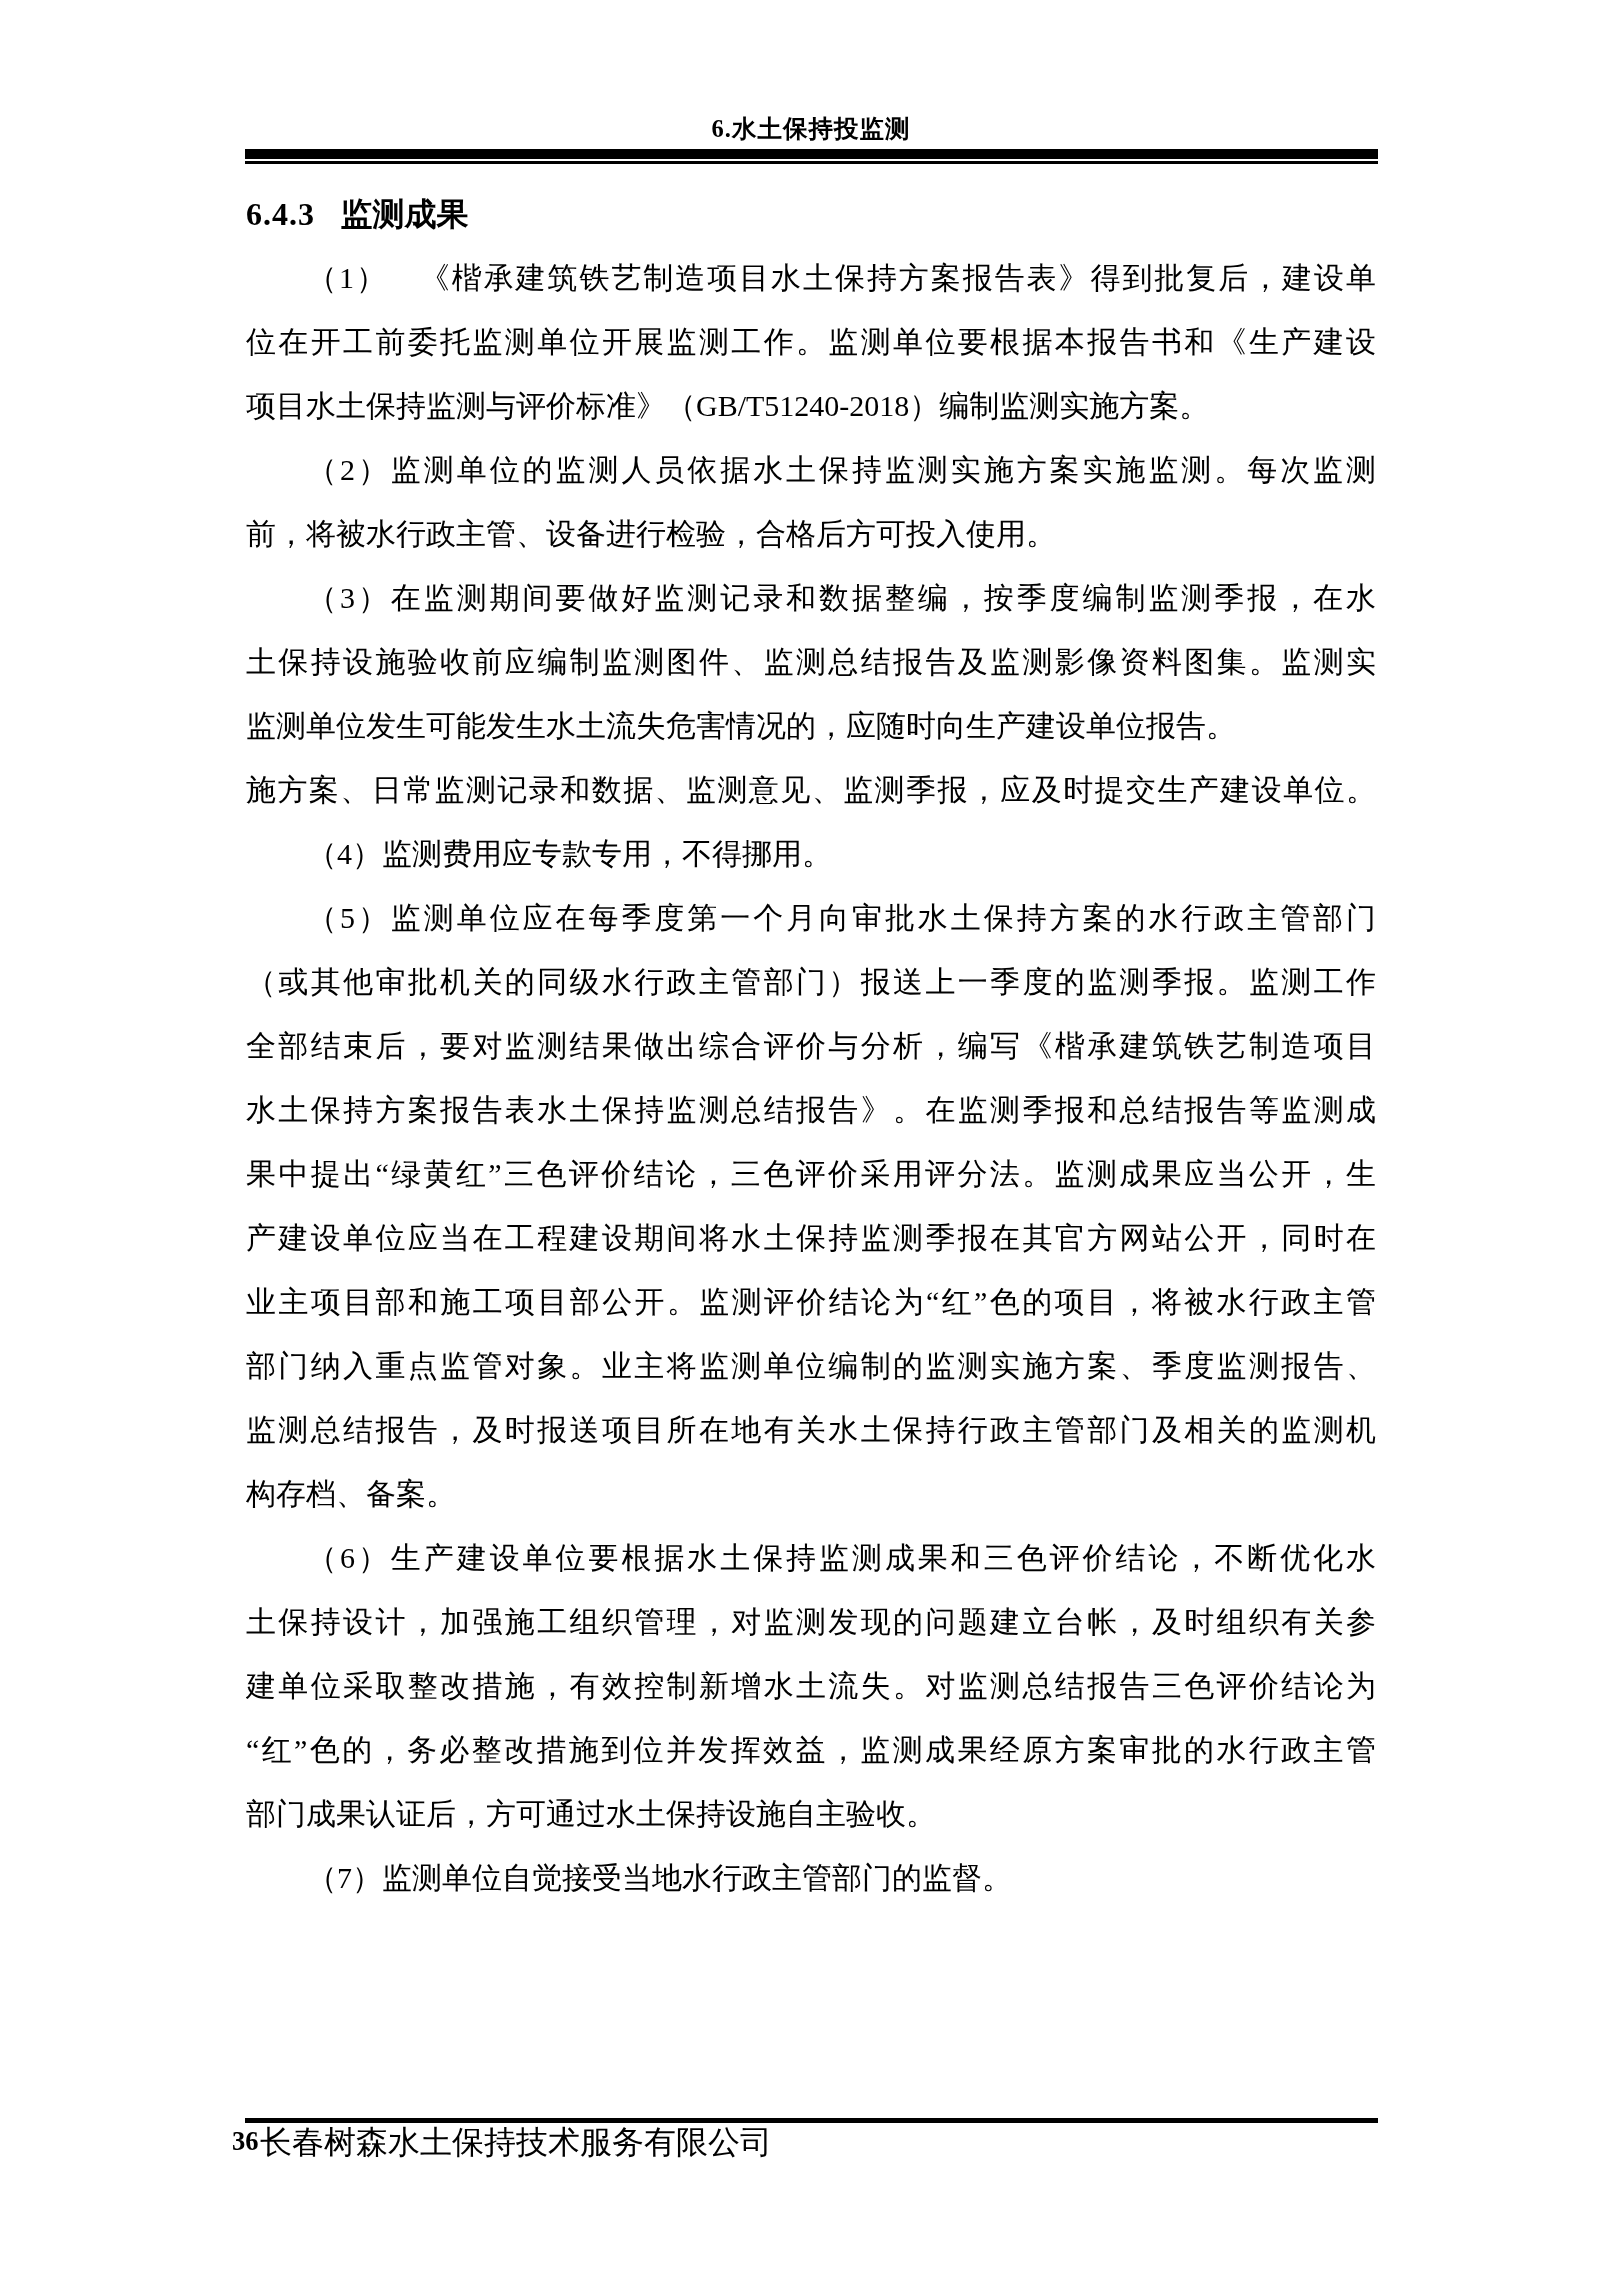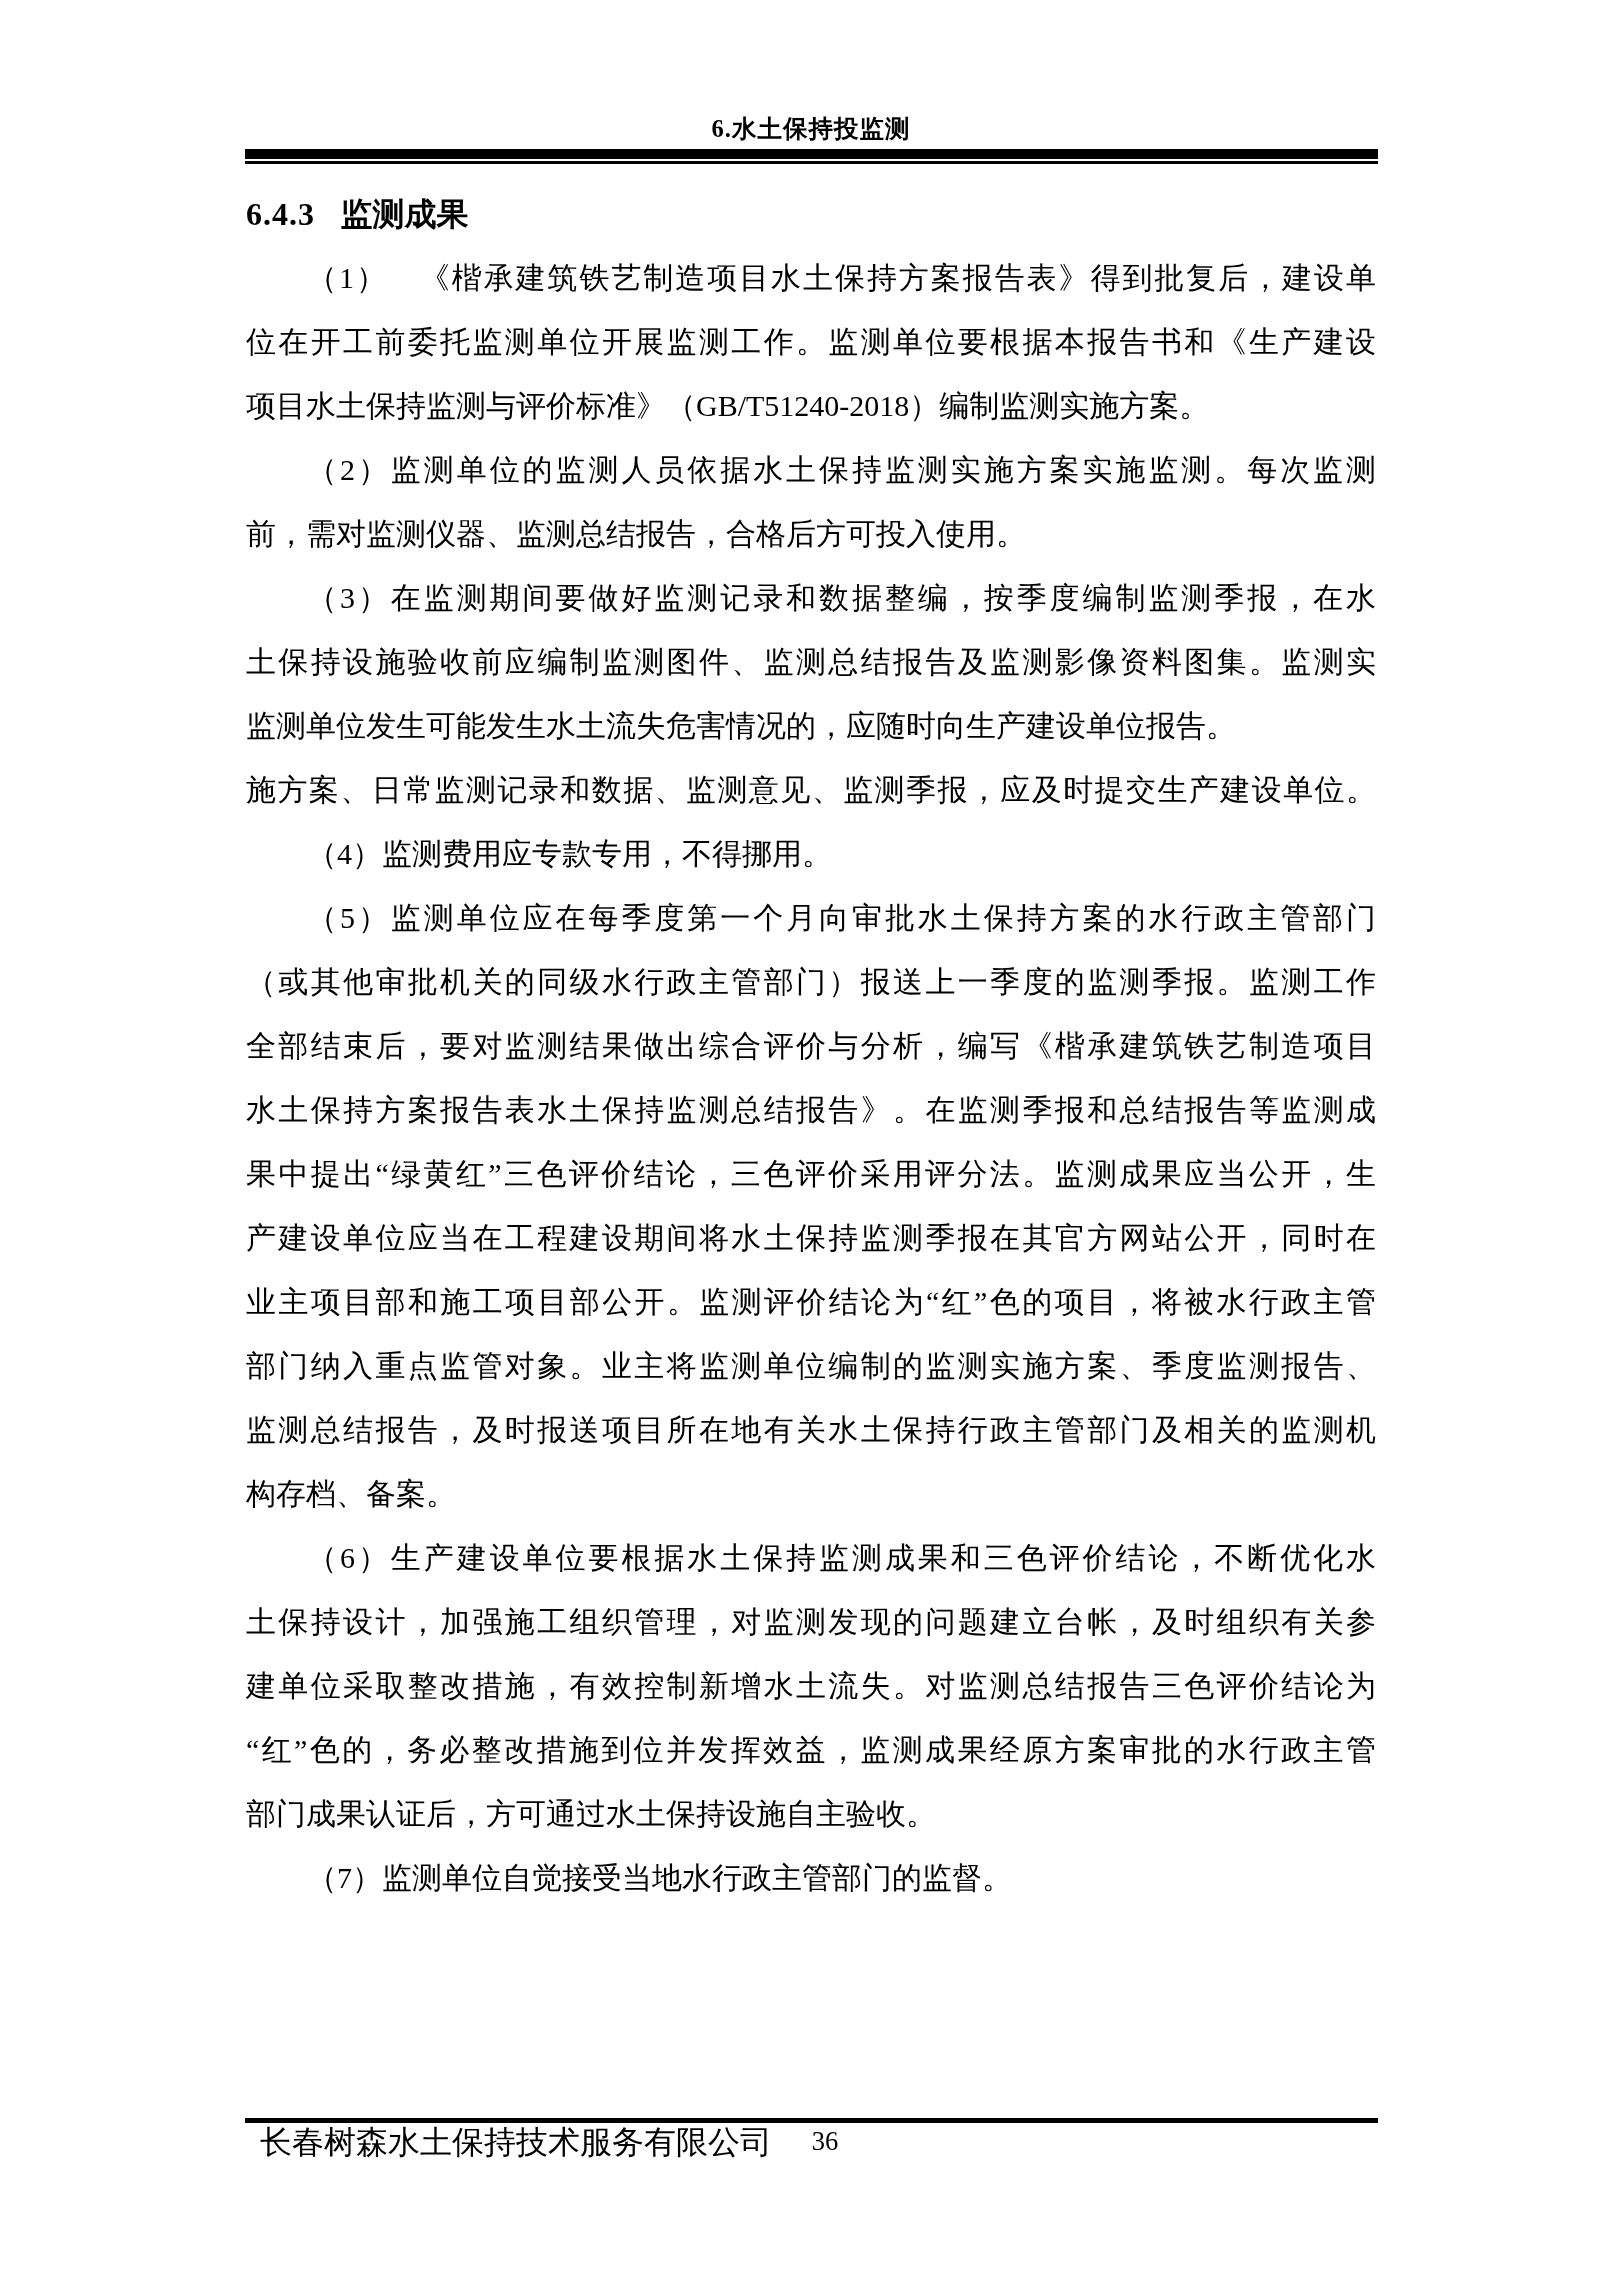--- a/index.html
+++ b/index.html
@@ -88,47 +88,47 @@
     position: absolute;
     top: 2127px;
     left: 260px;
     height: 31px;
     line-height: 31px;
     font-size: 32px;
   }
   .footer-pagenum {
     position: absolute;
     top: 2125px;
-    left: 260px;
+    left: 232px;
     width: 1130px;
     height: 33px;
     line-height: 33px;
-    text-align: center;
     font-size: 26.5px;
+    font-weight: bold;
   }
 </style>
 </head>
 <body>
 
 <div id="page">
 
   <div class="header-title">6.水土保持投监测</div>
   <div class="header-rule-thick"></div>
   <div class="header-rule-thin"></div>
 
   <div id="doc-body">
     <div class="line section-heading">
       <span class="num">6.4.3</span><span>监测成果</span>
     </div>
 
   <div class="line justify indent">（1）　《楷承建筑铁艺制造项目水土保持方案报告表》得到批复后，建设单</div>
       <div class="line justify">位在开工前委托监测单位开展监测工作。监测单位要根据本报告书和《生产建设</div>
       <div class="line">项目水土保持监测与评价标准》（GB/T51240-2018）编制监测实施方案。</div>
       <div class="line justify indent">（2）监测单位的监测人员依据水土保持监测实施方案实施监测。每次监测</div>
-      <div class="line">前，需对监测仪器、监测总结报告，合格后方可投入使用。</div>
+      <div class="line">前，将被水行政主管、设备进行检验，合格后方可投入使用。</div>
       <div class="line justify indent">（3）在监测期间要做好监测记录和数据整编，按季度编制监测季报，在水</div>
       <div class="line justify">土保持设施验收前应编制监测图件、监测总结报告及监测影像资料图集。监测实</div>
       <div class="line">监测单位发生可能发生水土流失危害情况的，应随时向生产建设单位报告。</div>
       <div class="line justify">施方案、日常监测记录和数据、监测意见、监测季报，应及时提交生产建设单位。</div>
       <div class="line indent">（4）监测费用应专款专用，不得挪用。</div>
       <div class="line justify indent">（5）监测单位应在每季度第一个月向审批水土保持方案的水行政主管部门</div>
       <div class="line justify">（或其他审批机关的同级水行政主管部门）报送上一季度的监测季报。监测工作</div>
       <div class="line justify">全部结束后，要对监测结果做出综合评价与分析，编写《楷承建筑铁艺制造项目</div>
       <div class="line justify">水土保持方案报告表水土保持监测总结报告》。在监测季报和总结报告等监测成</div>
       <div class="line justify">果中提出“绿黄红”三色评价结论，三色评价采用评分法。监测成果应当公开，生</div>

